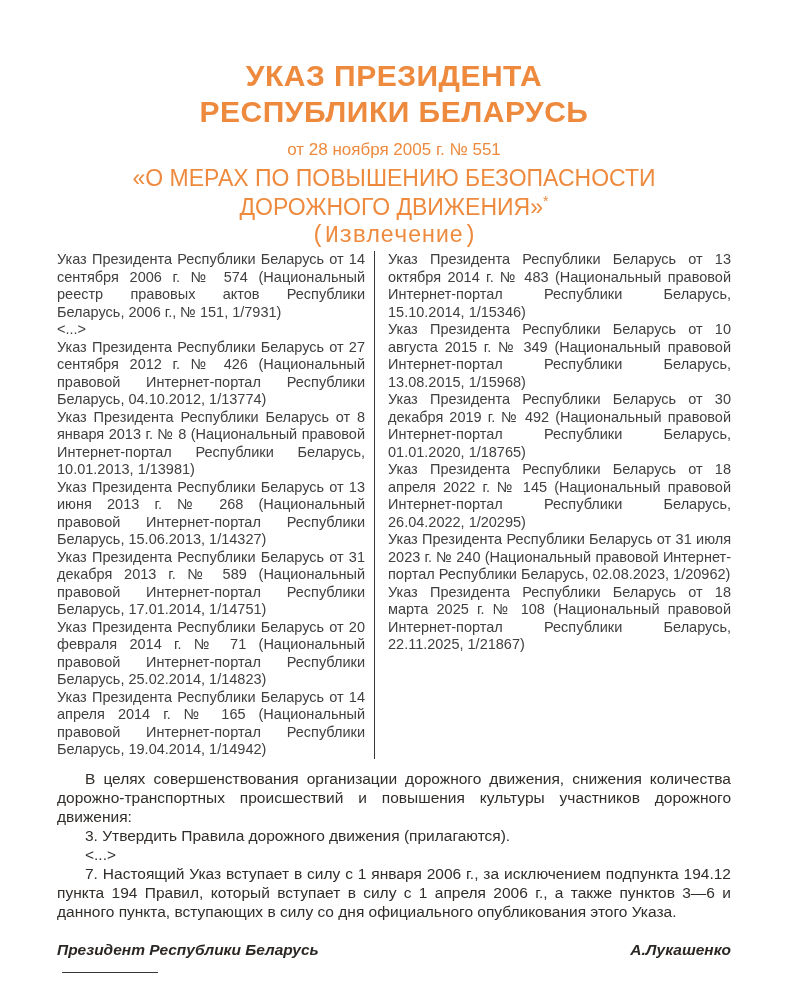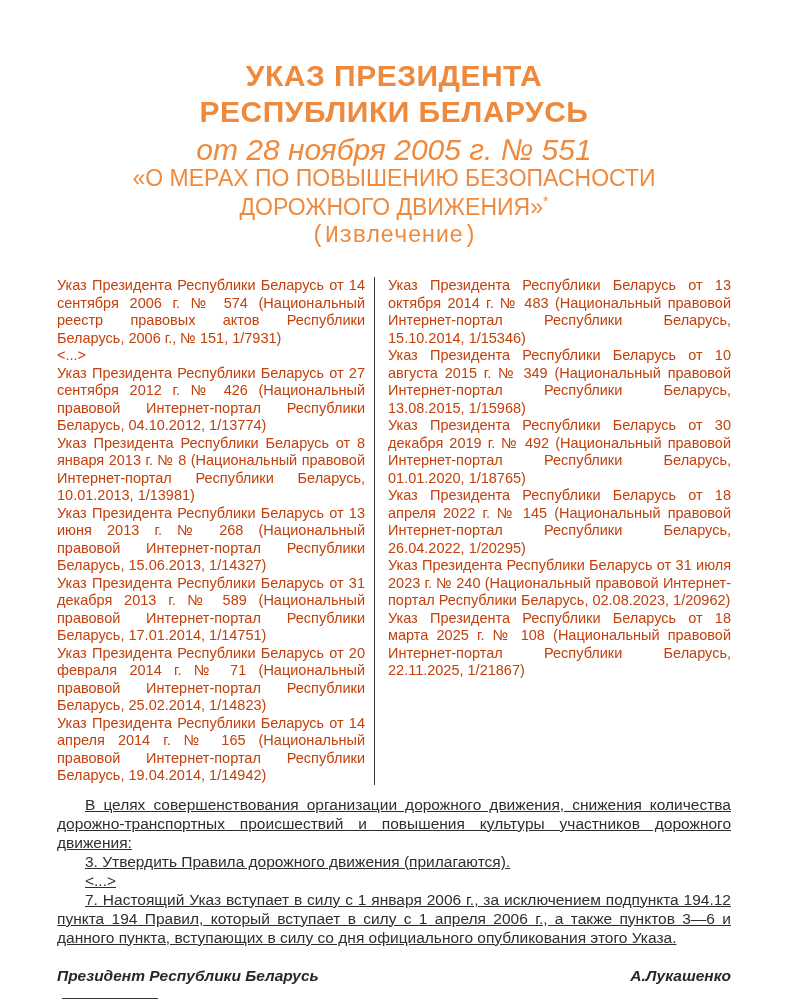--- a/index.html
+++ b/index.html
@@ -15,34 +15,32 @@
   .page {
     width: 786px;
     height: 1000px;
     padding: 58px 55px 0 57px;
   }
 
   
   .title-block {
     text-align: center;
     color: #ee8a3e;
-    margin-bottom: 26px;
   }
   .title-main {
     font-size: 30px;
     font-weight: bold;
     line-height: 36px;
     letter-spacing: 0.5px;
   }
   .title-date {
-    font-size: 30px;
+    font-size: 17px;
     font-weight: normal;
     line-height: 28px;
     margin-top: 6px;
-    font-style: italic;
   }
   .title-subject {
     font-size: 23px;
     font-weight: normal;
     line-height: 29px;
     max-width: 560px;
     margin: 0 auto;
   }
   .title-subject sup {
     font-size: 14px;
@@ -59,39 +57,39 @@
   
   .amendments {
     display: flex;
     align-items: stretch;
     margin-bottom: 10px;
   }
   .amend-col {
     font-size: 14.5px;
     line-height: 17.5px;
     text-align: justify;
-    color: #c2410c;
+    color: #404040;
   }
   .amend-col p { margin: 0; }
   .col-left  { width: 317px; padding-right: 9px; }
   .col-divider {
     width: 1px;
     background: #3a3633;
     flex: 0 0 1px;
   }
   .col-right { width: 356px; padding-left: 13px; }
 
   
   .body-text {
     font-size: 15.5px;
     line-height: 19px;
     text-align: justify;
     color: #312d2a;
   }
-  .body-text p { text-indent: 28px; margin: 0; text-decoration: underline; }
+  .body-text p { text-indent: 28px; margin: 0; }
 
   
   .signature-row {
     display: flex;
     justify-content: space-between;
     align-items: baseline;
     font-weight: bold;
     font-size: 15.5px;
     margin-top: 20px;
     color: #2b2724;

